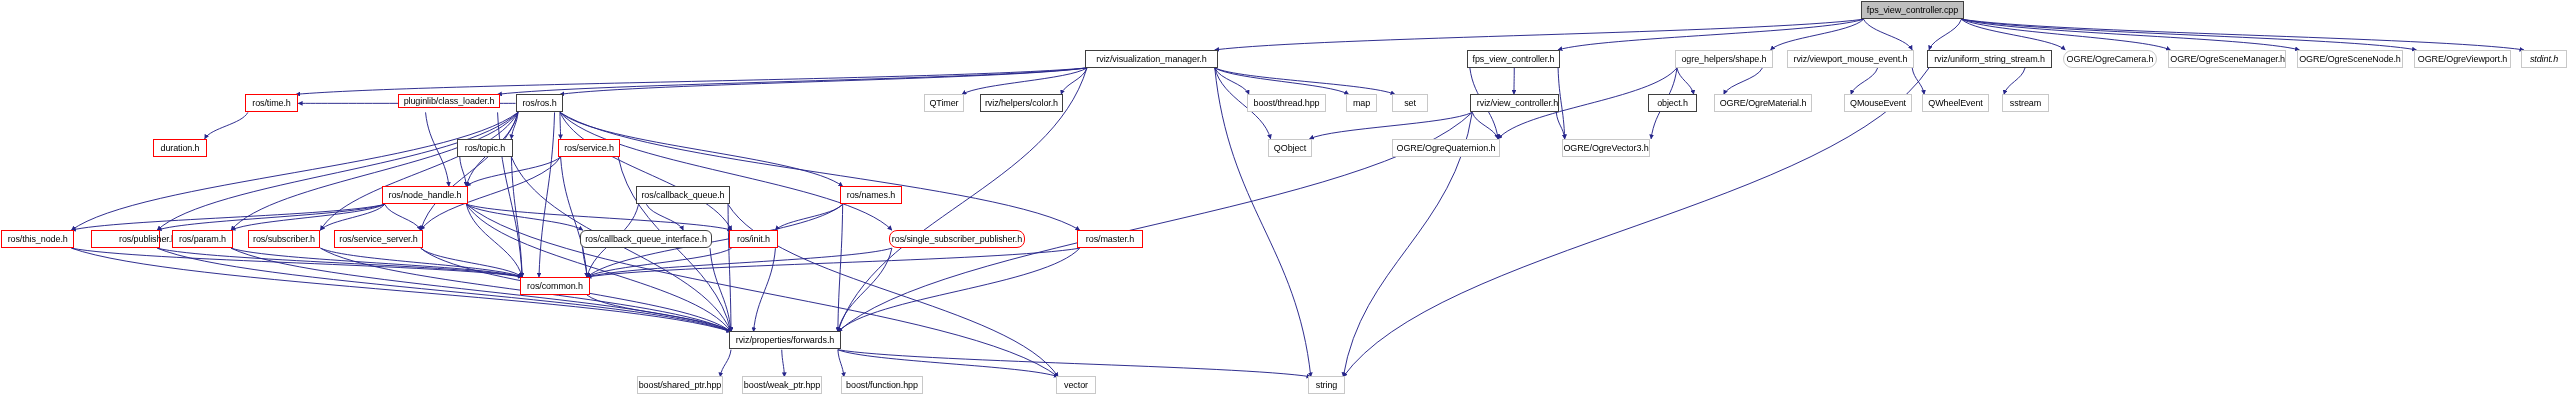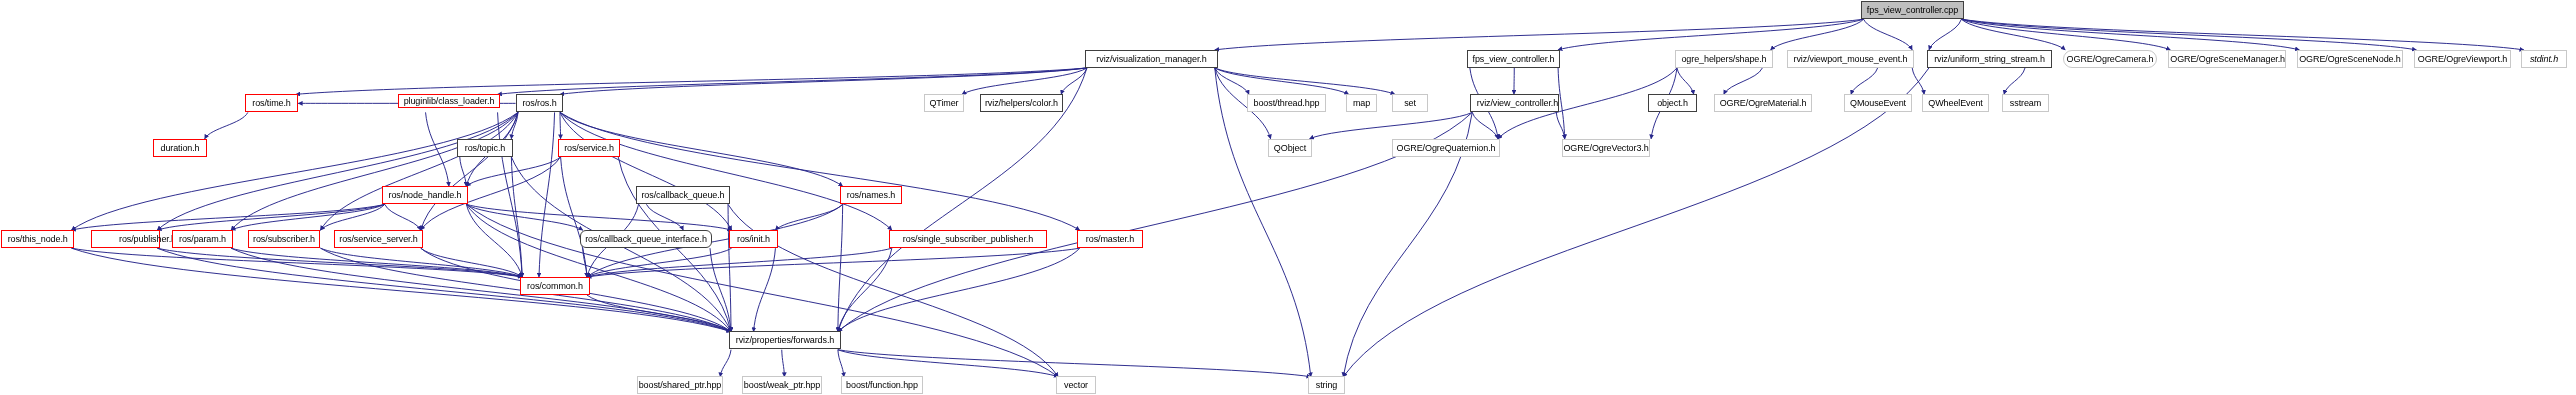--- a/index.html
+++ b/index.html
@@ -291,21 +291,21 @@
       </div>
       <div class="node red" style="left: 334px; top: 230px; width: 89px; height: 18px;">
         <span class="node-label">ros/service_server.h</span>
       </div>
       <div class="node dark" style="left: 580px; top: 230px; width: 132px; height: 18px; border-radius: 6px;">
         <span class="node-label">ros/callback_queue_interface.h</span>
       </div>
       <div class="node red" style="left: 729px; top: 230px; width: 49px; height: 18px;">
         <span class="node-label">ros/init.h</span>
       </div>
-      <div class="node red" style="left: 889px; top: 230px; width: 158px; height: 18px;">
+      <div class="node red" style="left: 889px; top: 230px; width: 136px; height: 18px; border-radius: 8px;">
         <span class="node-label">ros/single_subscriber_publisher.h</span>
       </div>
       <div class="node red" style="left: 1077px; top: 230px; width: 66px; height: 18px;">
         <span class="node-label">ros/master.h</span>
       </div>
       <div class="node red" style="left: 520px; top: 277px; width: 70px; height: 18px;">
         <span class="node-label">ros/common.h</span>
       </div>
       <div class="node dark" style="left: 729px; top: 331px; width: 112px; height: 18px;">
         <span class="node-label">rviz/properties/forwards.h</span>

